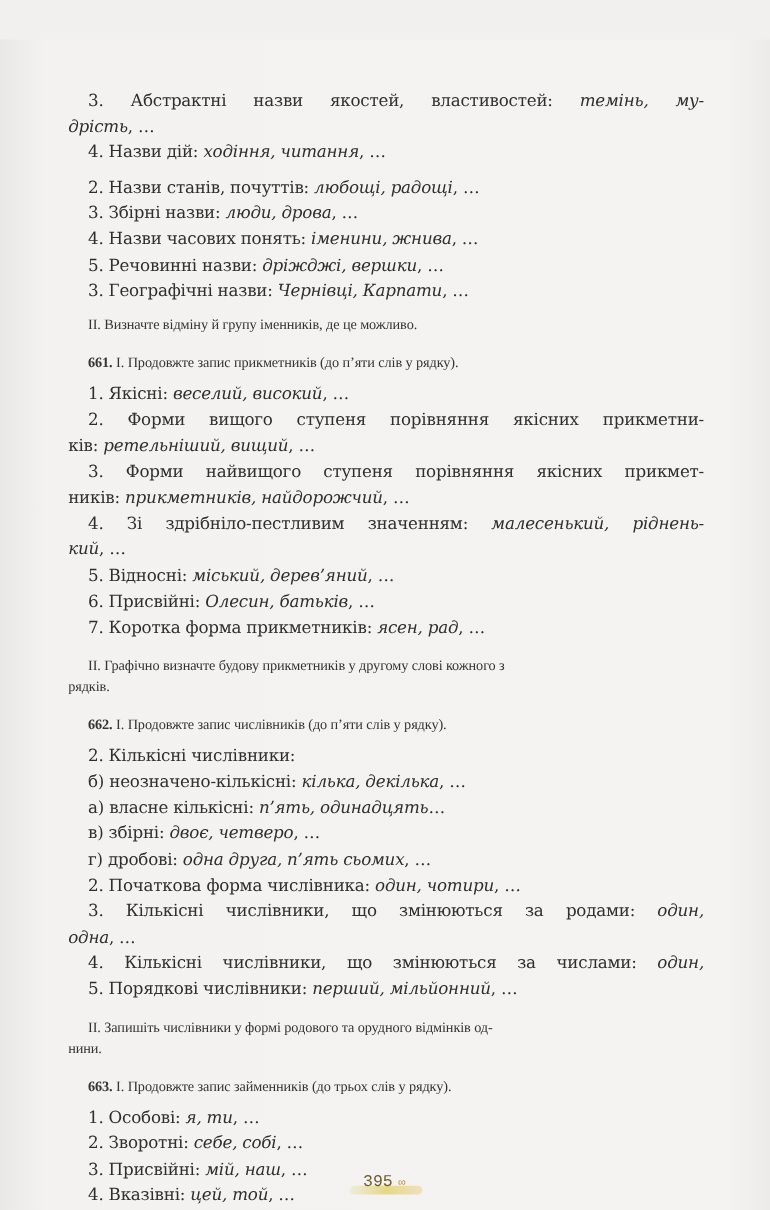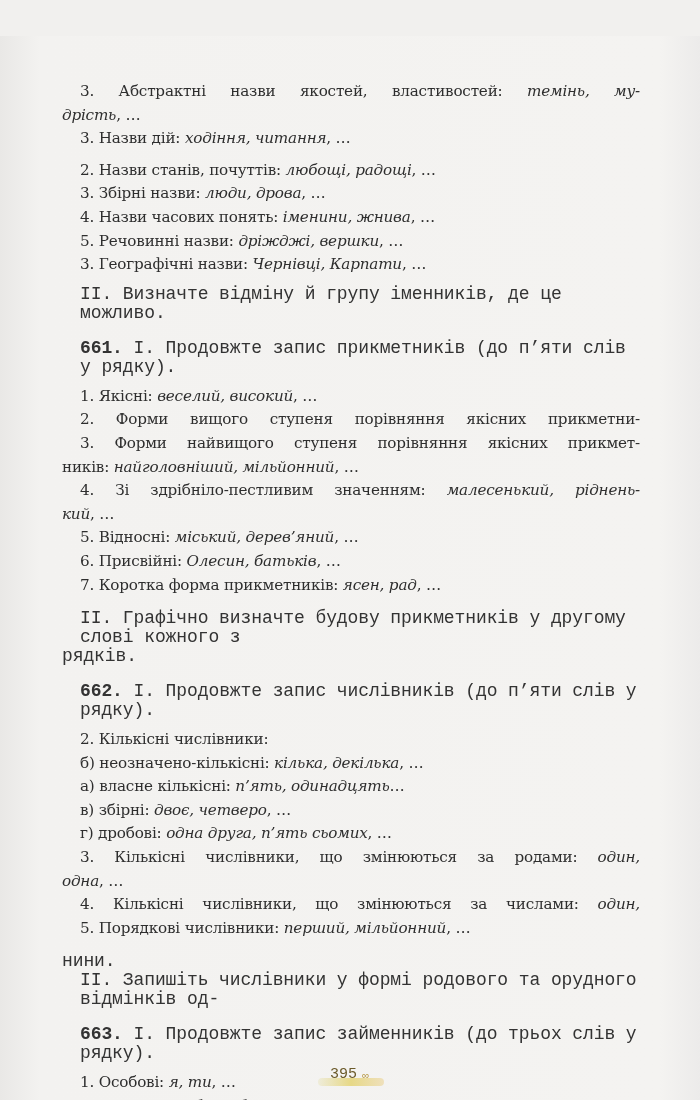--- a/index.html
+++ b/index.html
@@ -19,22 +19,22 @@
     font-family: "DejaVu Serif", serif;
     font-size: 15.2px;
     line-height: 23.6px;
     letter-spacing: -0.2px;
   }
   .line { white-space: nowrap; }
   .line.ind { padding-left: 18px; }
   .line.just { text-align: justify; text-align-last: justify; white-space: normal; }
   i { font-style: italic; }
   .sans {
-    font-family: Liberation Mono, monospace;
-    font-size: 18px;
+    font-family: Liberation Serif, serif;
+    font-size: 13px;
     line-height: 19px;
     letter-spacing: -0.1px;
     color: #333;
   }
   .sans.ind { padding-left: 18px; }
   .ex-num { font-weight: bold; }
   .gap-s { height: 8px; }
   .gap-m { height: 12px; }
   .gap-l { height: 16px; }
   .pagenum {
@@ -49,75 +49,78 @@
   .pagenum span.d { position: absolute; left: 44px; top: 4px; font-size: 11px; color: #b89a4a; }
 </style>
 </head>
 <body>
 
 <div class="page">
   <div class="content">
 
     <div class="line ind just"><span>3. Абстрактні назви якостей, властивостей: </span><i>темінь, му-</i></div>
     <div class="line"><i>дрість</i><span>, …</span></div>
-    <div class="line ind"><span>3. Назви дій: </span><i>ходіння, читання</i><span>, …</span></div>
+    <div class="line ind"><span>4. Назви дій: </span><i>ходіння, читання</i><span>, …</span></div>
 
     <div class="gap-s"></div>
 
     <div class="line ind"><span>2. Назви станів, почуттів: </span><i>любощі, радощі</i><span>, …</span></div>
     <div class="line ind"><span>3. Збірні назви: </span><i>люди, дрова</i><span>, …</span></div>
     <div class="line ind"><span>4. Назви часових понять: </span><i>іменини, жнива</i><span>, …</span></div>
     <div class="line ind"><span>5. Речовинні назви: </span><i>дріжджі, вершки</i><span>, …</span></div>
     <div class="line ind"><span>3. Географічні назви: </span><i>Чернівці, Карпати</i><span>, …</span></div>
 
     <div class="gap-s"></div>
     <div class="sans ind">II. Визначте відміну й групу іменників, де це можливо.</div>
 
     <div class="gap-l"></div>
 
     <div class="sans ind"><span class="ex-num">661.</span><span> I. Продовжте запис прикметників (до п’яти слів у рядку).</span></div>
     <div class="gap-s"></div>
     <div class="line ind"><span>1. Якісні: </span><i>веселий, високий</i><span>, …</span></div>
     <div class="line ind just">2. Форми вищого ступеня порівняння якісних прикметни-</div>
+    <div class="line"><span>ків: </span><i>ретельніший, вищий</i><span>, …</span></div>
     <div class="line ind just">3. Форми найвищого ступеня порівняння якісних прикмет-</div>
-    <div class="line"><span>ників: </span><i>найголовніший, мільйонний</i><span>, …</span></div>
+    <div class="line"><span>ників: </span><i>прикметників, найдорожчий</i><span>, …</span></div>
     <div class="line ind just"><span>4. Зі здрібніло-пестливим значенням: </span><i>малесенький, ріднень-</i></div>
     <div class="line"><i>кий</i><span>, …</span></div>
     <div class="line ind"><span>5. Відносні: </span><i>міський, дерев’яний</i><span>, …</span></div>
     <div class="line ind"><span>6. Присвійні: </span><i>Олесин, батьків</i><span>, …</span></div>
     <div class="line ind"><span>7. Коротка форма прикметників: </span><i>ясен, рад</i><span>, …</span></div>
 
     <div class="gap-m"></div>
     <div class="sans ind">II. Графічно визначте будову прикметників у другому слові кожного з</div>
     <div class="sans">рядків.</div>
 
     <div class="gap-l"></div>
 
     <div class="sans ind"><span class="ex-num">662.</span><span> I. Продовжте запис числівників (до п’яти слів у рядку).</span></div>
     <div class="gap-s"></div>
     <div class="line ind">2. Кількісні числівники:</div>
     <div class="line ind"><span>б) неозначено-кількісні: </span><i>кілька, декілька</i><span>, …</span></div>
     <div class="line ind"><span>а) власне кількісні: </span><i>п’ять, одинадцять</i><span>…</span></div>
     <div class="line ind"><span>в) збірні: </span><i>двоє, четверо</i><span>, …</span></div>
     <div class="line ind"><span>г) дробові: </span><i>одна друга, п’ять сьомих</i><span>, …</span></div>
+    <div class="line ind"><span>2. Початкова форма числівника: </span><i>один, чотири</i><span>, …</span></div>
     <div class="line ind just"><span>3. Кількісні числівники, що змінюються за родами: </span><i>один,</i></div>
     <div class="line"><i>одна</i><span>, …</span></div>
     <div class="line ind just"><span>4. Кількісні числівники, що змінюються за числами: </span><i>один,</i></div>
     <div class="line ind"><span>5. Порядкові числівники: </span><i>перший, мільйонний</i><span>, …</span></div>
 
     <div class="gap-m"></div>
+    <div class="sans ind">II. Запишіть числівники у формі родового та орудного відмінків од-</div>
     <div class="sans">нини.</div>
-    <div class="sans ind">II. Запишіть числівники у формі родового та орудного відмінків од-</div>
 
     <div class="gap-l"></div>
 
     <div class="sans ind"><span class="ex-num">663.</span><span> I. Продовжте запис займенників (до трьох слів у рядку).</span></div>
     <div class="gap-s"></div>
     <div class="line ind"><span>1. Особові: </span><i>я, ти</i><span>, …</span></div>
     <div class="line ind"><span>2. Зворотні: </span><i>себе, собі</i><span>, …</span></div>
+    <div class="line ind"><span>3. Присвійні: </span><i>мій, наш</i><span>, …</span></div>
     <div class="line ind"><span>4. Вказівні: </span><i>цей, той</i><span>, …</span></div>
   </div>
 
   <div class="pagenum">
     <div class="band"></div>
     <span class="n">395</span>
     <span class="d">∞</span>
   </div>
 </div>
 

